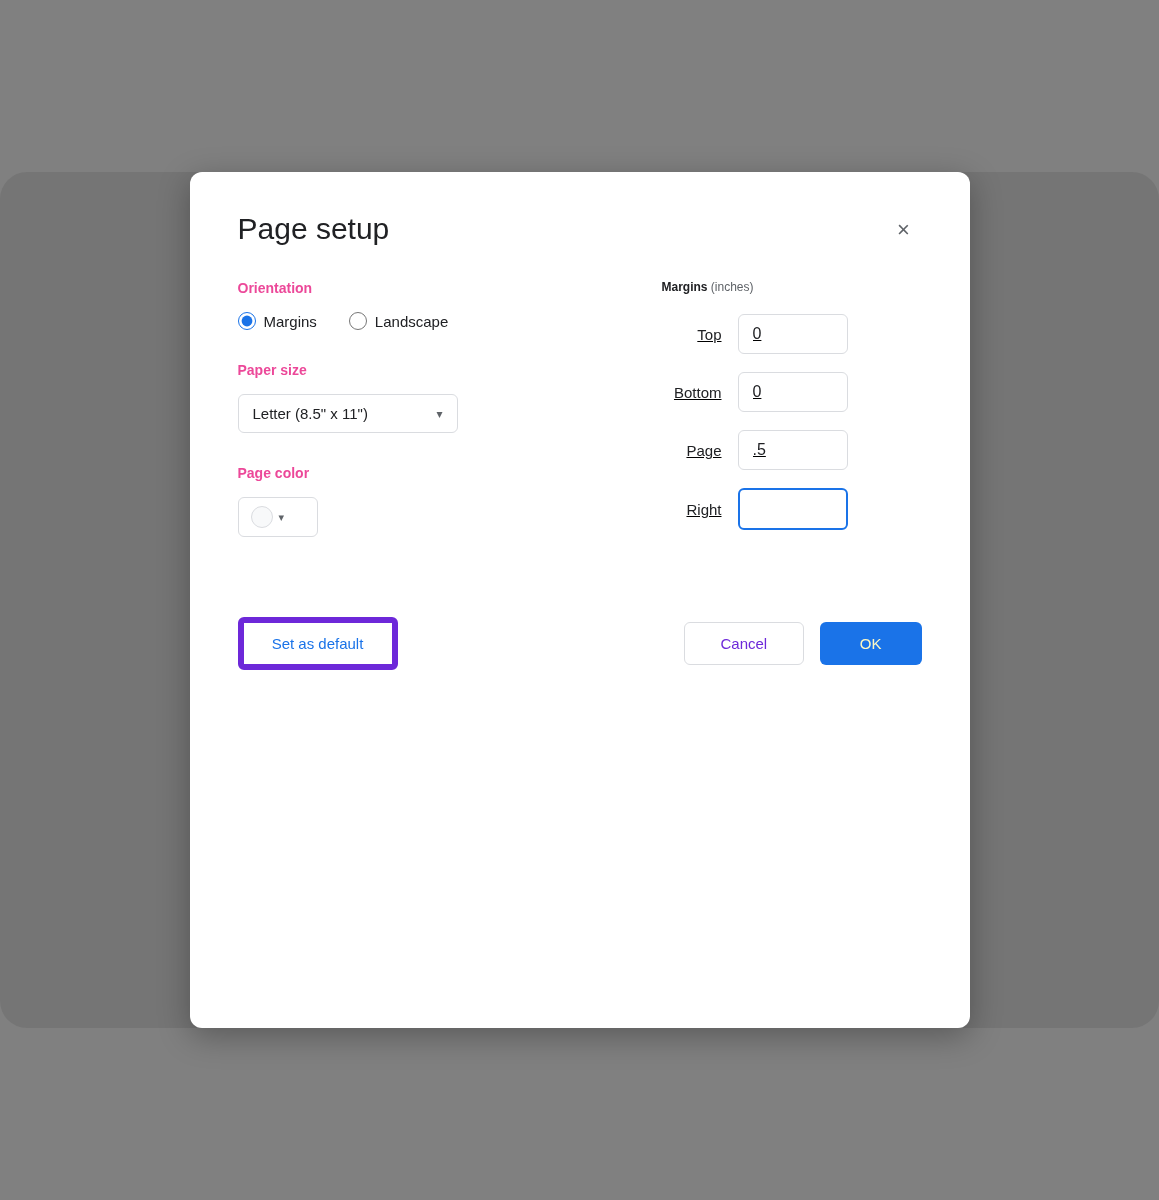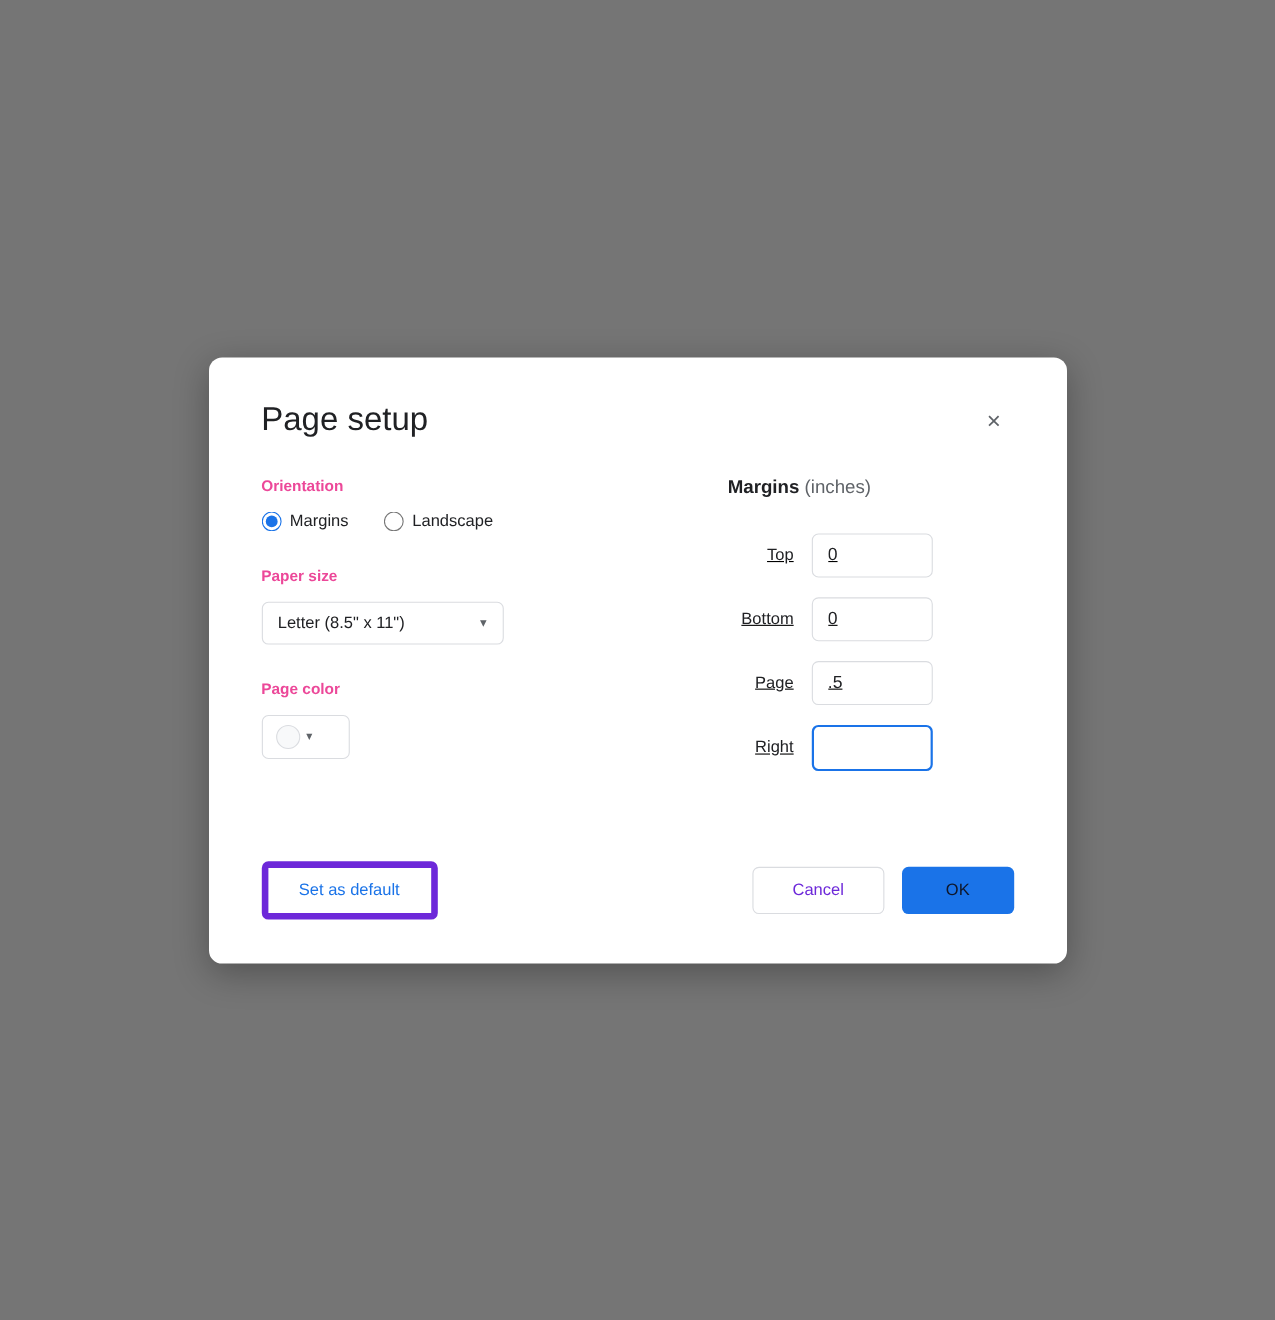--- a/index.html
+++ b/index.html
@@ -13,25 +13,25 @@
       width: 1159px;
       height: 1200px;
       background-color: #808080;
       display: flex;
       align-items: center;
       justify-content: center;
     }
 
     .dialog-backdrop {
       width: 1159px;
-      height: 1200px;
+      height: 856px;
       background: #757575;
       display: flex;
-      align-items: center;
       justify-content: center;
+      border-radius: 27px;
     }
 
     .dialog {
       background: #ffffff;
       border-radius: 12px;
       width: 780px;
       padding: 40px 48px 40px 48px;
       position: relative;
       box-shadow: 0 8px 32px rgba(0,0,0,0.3);
     }
@@ -79,23 +79,23 @@
     }
 
     .section-label {
       font-size: 14px;
       font-weight: 700;
       color: #ec4899;
       margin-bottom: 16px;
     }
 
     .margins-label {
-      font-size: 17px;
-      color: #202124;
-      margin-bottom: 32px;
+      font-size: 12px;
+      color: #202124;
+      margin-bottom: 20px;
     }
 
     .margins-label .label-main {
       font-weight: 700;
     }
 
     .margins-label .label-unit {
       font-weight: 400;
       color: #5f6368;
     }
@@ -244,21 +244,21 @@
       cursor: pointer;
       min-width: 120px;
     }
 
     .btn-ok {
       background: #1a73e8;
       border: none;
       border-radius: 6px;
       padding: 12px 40px;
       font-size: 15px;
-      color: #0f172a;
+      color: #fef9c3;
       font-weight: 500;
       cursor: pointer;
       min-width: 100px;
     }
   </style>
 </head>
 <body>
 
 <div class="dialog-backdrop">
   <div class="dialog">

